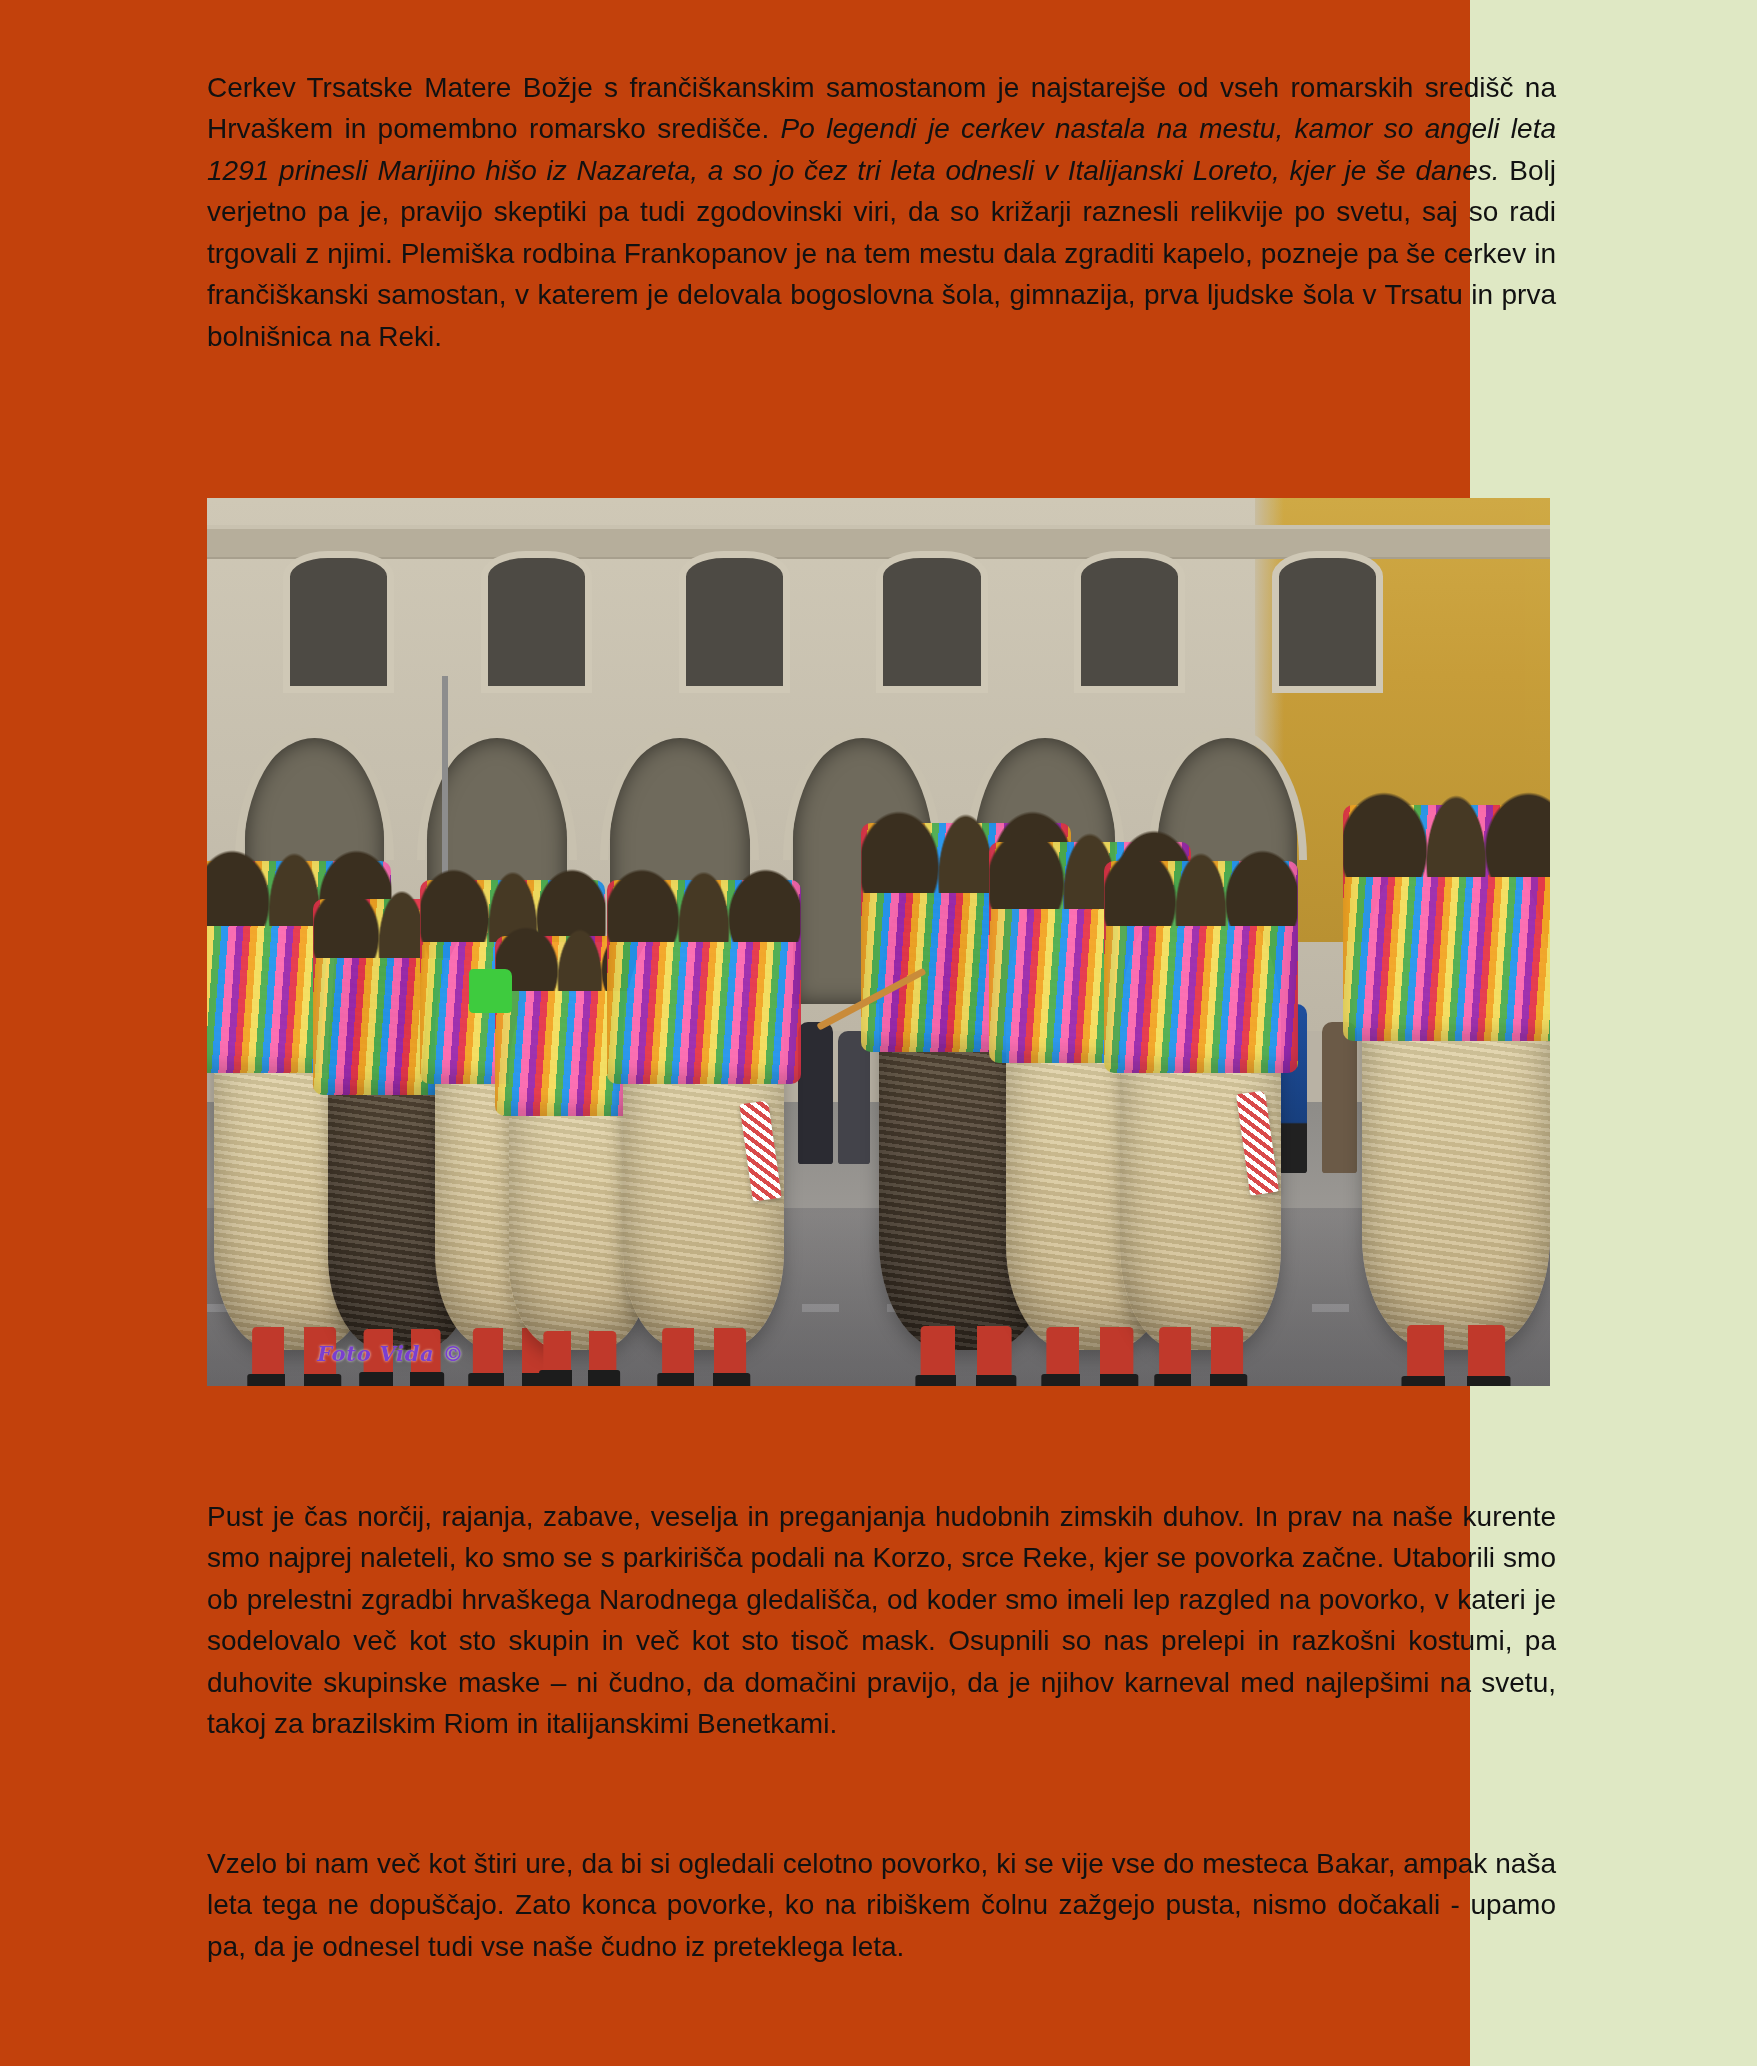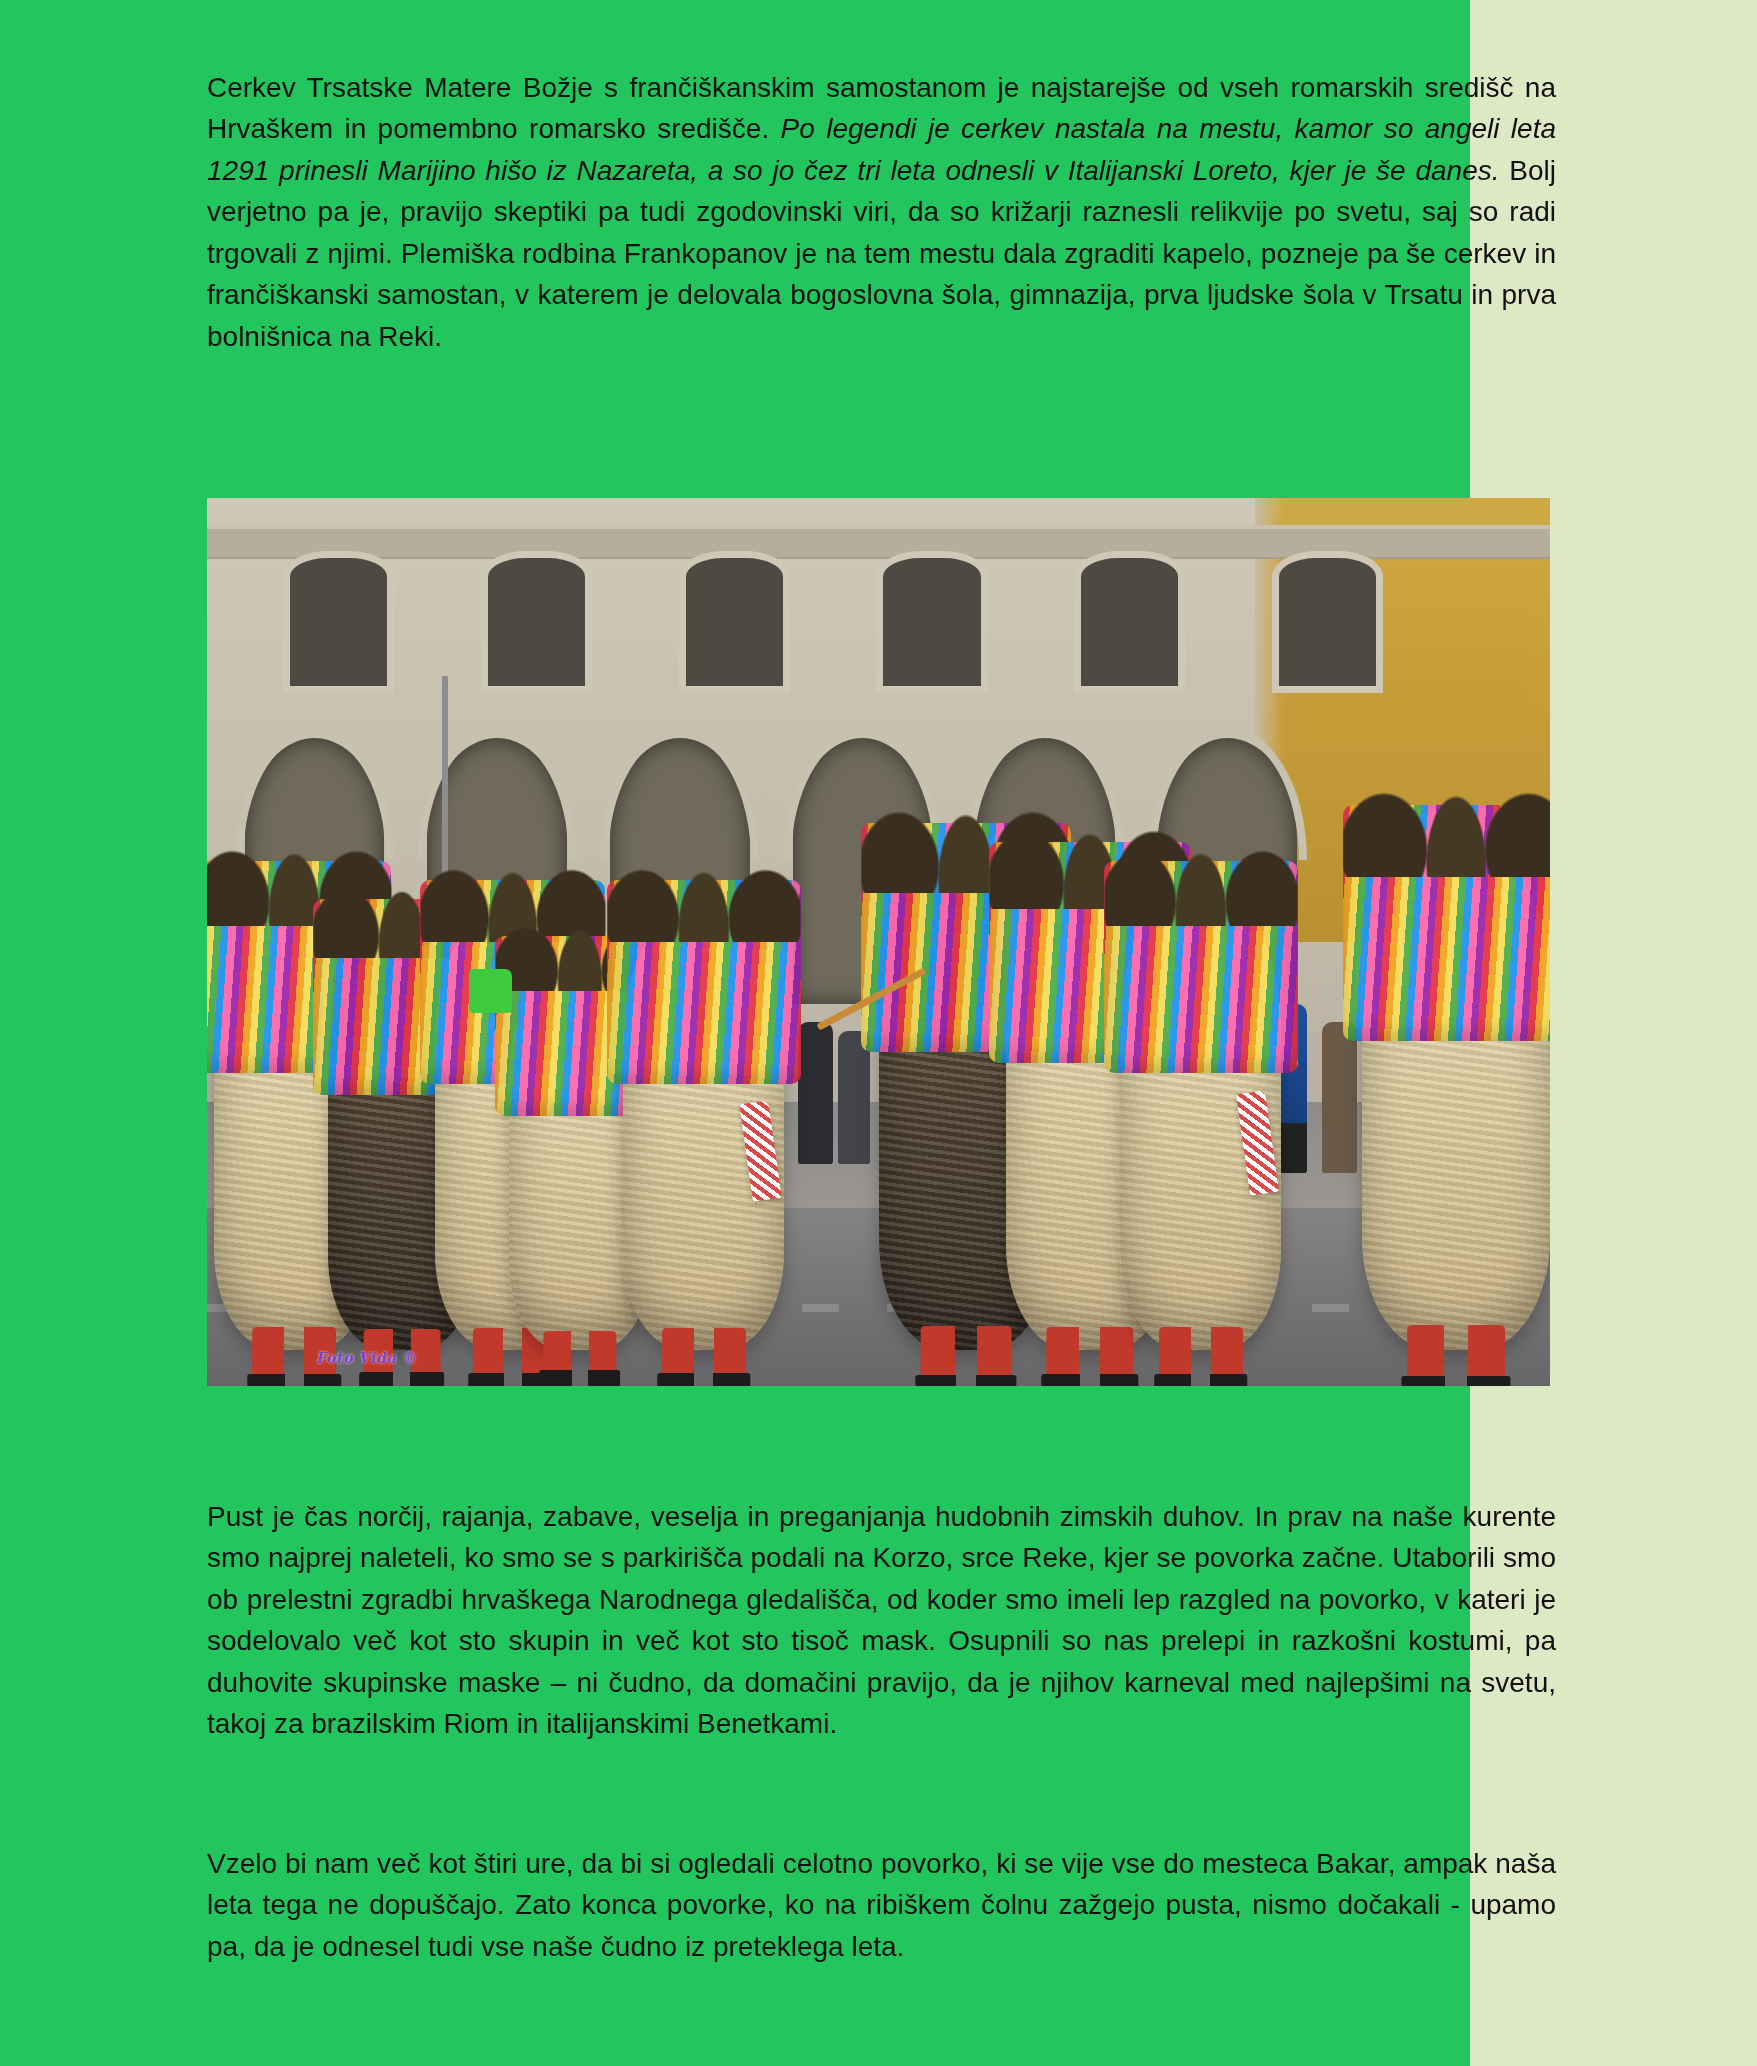--- a/index.html
+++ b/index.html
@@ -10,21 +10,21 @@
     width: 1758px;
     height: 2066px;
     background: #dfe8c4;
     font-family: "Liberation Sans", sans-serif;
     overflow: hidden;
   }
   .page {
     position: relative;
     width: 1470px;
     height: 2066px;
-    background: #22c55e;
+    background: #c2410c;
     box-sizing: border-box;
     padding-left: 35px;
   }
   p.para {
     margin: 0;
     font-size: 28px;
     line-height: 1.48;
     color: #111111;
     text-align: justify;
     text-justify: inter-word;
@@ -173,21 +173,21 @@
     position: absolute; bottom: 12%;
     border-radius: 10px 10px 2.8px 2.8px;
   }
   .watermark {
     position: absolute;
     left: 8.2%;
     bottom: 2.2%;
     font-family: "DejaVu Serif", serif;
     font-style: italic;
     font-weight: bold;
-    font-size: 14px;
+    font-size: 21px;
     color: #7a3fd0;
     text-shadow: 0 0 2.8px rgba(255,255,255,.85);
     letter-spacing: 0.7px;
   }
   .para-2 {
     position: absolute;
     left: 207px;
     top: 1496px;
     width: 1349px;
   }

